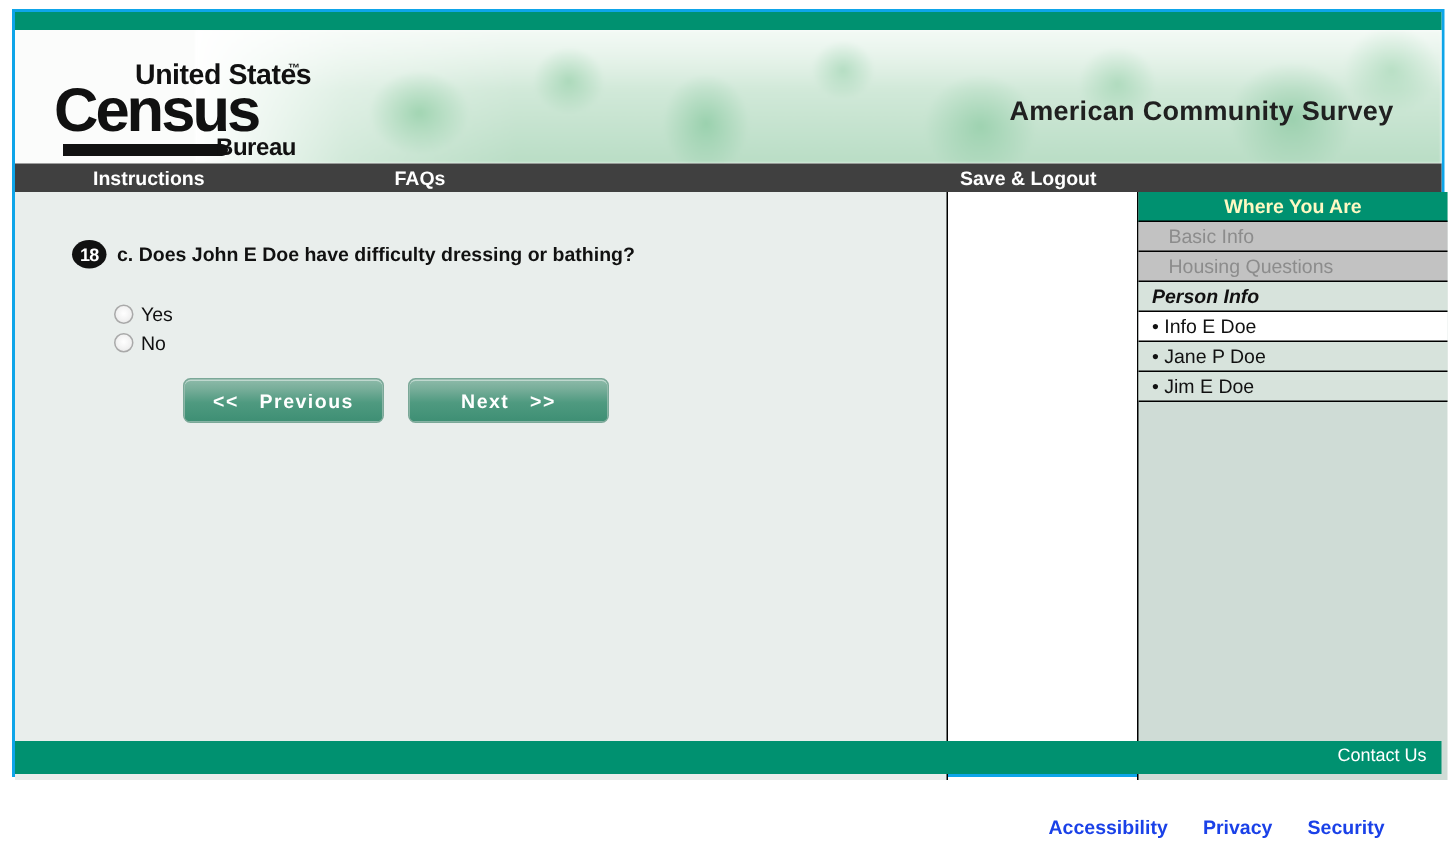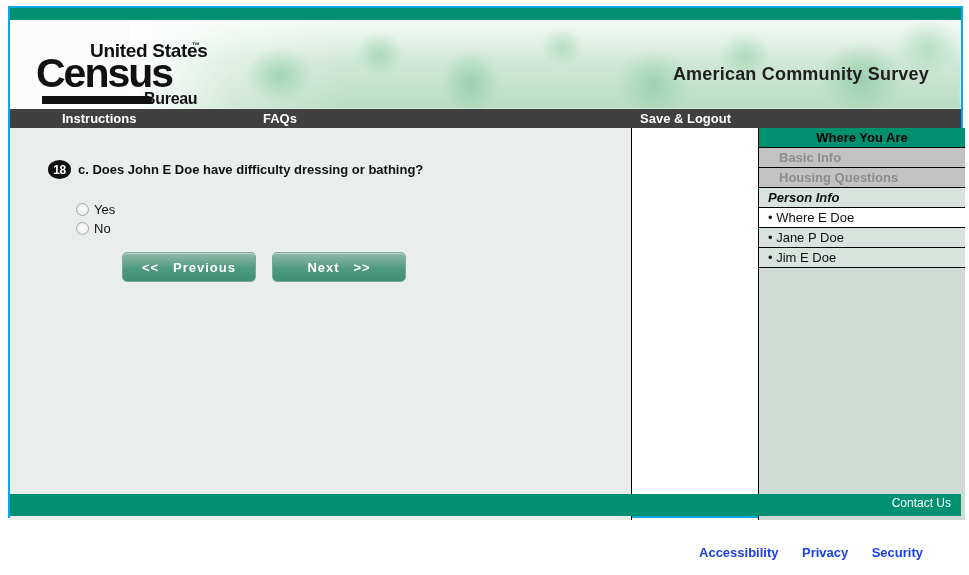--- a/index.html
+++ b/index.html
@@ -166,31 +166,31 @@
   
   #sidebar{
     position:absolute;left:748px;top:0;
     width:207px;height:100%;
     background:#cfdcd6;
     border-left:1px solid #000;
     box-sizing:border-box;
   }
   #sb-header{
     height:19px;background:#009170;
-    color:#000000;font-size:13px;font-weight:bold;
+    color:#fef9c3;font-size:13px;font-weight:bold;
     display:flex;align-items:center;justify-content:center;
     border-bottom:1px solid #000;
   }
   .sb-row{
     height:20px;line-height:20px;
     border-bottom:1px solid #000;
     font-size:13px;padding-left:9px;
     box-sizing:border-box;white-space:nowrap;
   }
-  .sb-disabled{background:#c2c2c2;color:#8c8c8c;font-weight:bold;padding-left:20px;}
+  .sb-disabled{background:#c2c2c2;color:#8c8c8c;font-weight:normal;padding-left:20px;}
   .sb-section{background:#d7e3dc;color:#111;font-weight:bold;font-style:italic;}
   .sb-person{background:#d7e3dc;color:#111;}
   .sb-current{background:#ffffff;color:#111;}
 
   
   #footer-bar{
     position:absolute;left:0;bottom:0;
     width:100%;height:22px;
     background:#009170;
   }
@@ -265,21 +265,21 @@
       </div>
 
     </div>
 
     <div id="sidebar">
       <div id="sb-header">Where You Are</div>
 
       <div class="sb-row sb-disabled">Basic Info</div>
       <div class="sb-row sb-disabled">Housing Questions</div>
       <div class="sb-row sb-section">Person Info</div>
-      <div class="sb-row sb-current">• Where E Doe</div>
+      <div class="sb-row sb-current">• Info E Doe</div>
       <div class="sb-row sb-person">• Jane P Doe</div>
       <div class="sb-row sb-person">• Jim E Doe</div>
     </div>
 
   </div>
 
   <div id="footer-bar">
     <span id="contact-us">Contact Us</span>
   </div>
 

